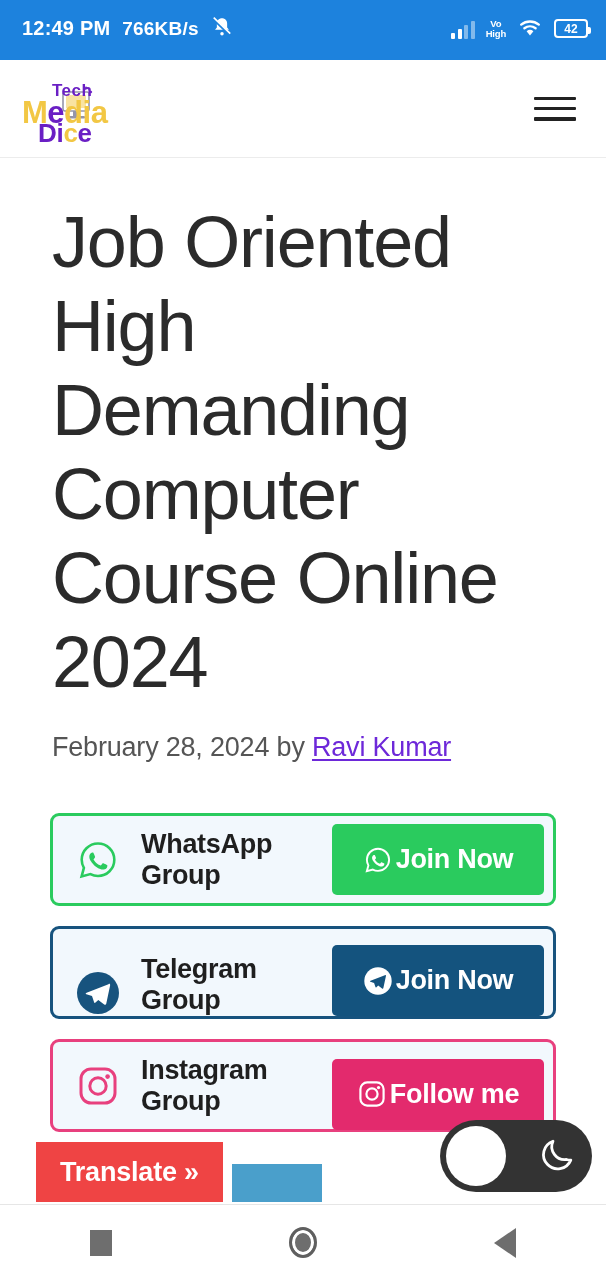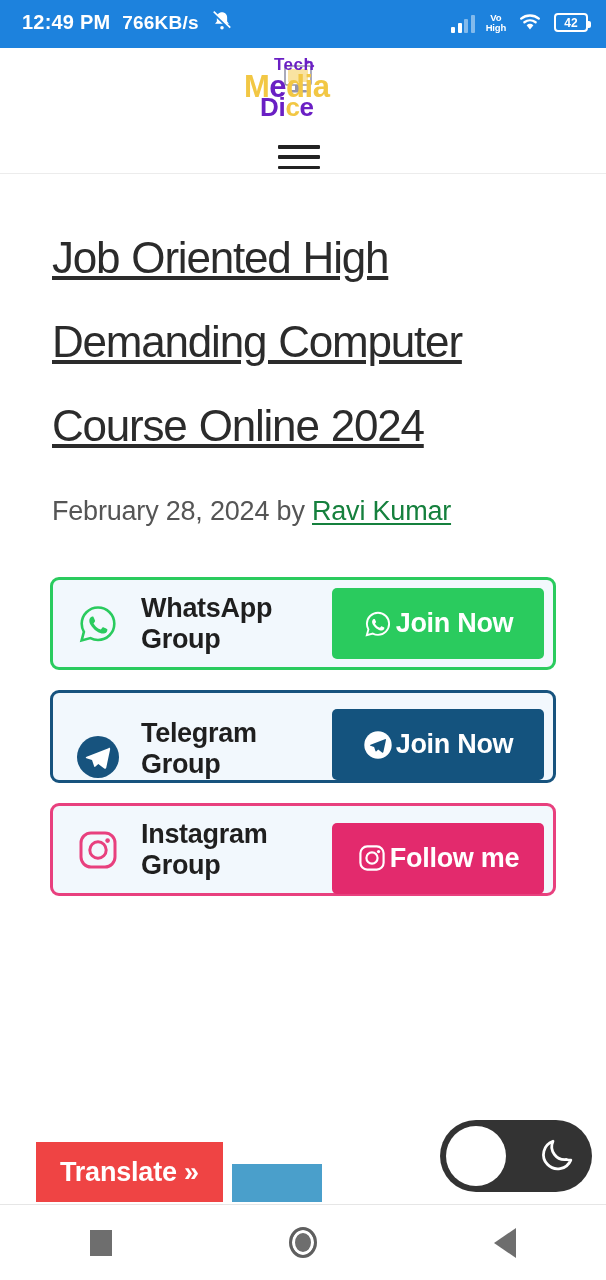--- a/index.html
+++ b/index.html
@@ -16,21 +16,21 @@
     position: relative;
     width: 606px;
     height: 1280px;
     background: #ffffff;
     overflow: hidden;
   }
 
   
   .status-bar {
     position: relative;
-    height: 48px;
+    height: 60px;
     background: #1d82dd;
     display: flex;
     align-items: center;
     justify-content: space-between;
     padding: 0 18px 3px 22px;
   }
   .status-left {
     display: flex;
     align-items: center;
     gap: 12px;
@@ -103,28 +103,27 @@
   .battery span {
     color: #ffffff;
     font-size: 12px;
     font-weight: bold;
     line-height: 1;
   }
 
   
   .site-header {
     position: relative;
-    height: 126px;
+    height: 98px;
     background: #ffffff;
     border-bottom: 1px solid #ececec;
     display: flex;
     align-items: center;
     justify-content: space-between;
     padding: 0 30px 0 22px;
-    flex-direction: column;
   }
 
   .logo {
     position: relative;
     width: 110px;
     height: 70px;
   }
   .logo-tech {
     position: absolute;
     left: 30px;
@@ -182,36 +181,35 @@
     width: 100%;
     background: #222222;
     border-radius: 1px;
   }
 
   
   .article {
     padding: 42px 50px 0 52px;
   }
   .post-title {
-    font-size: 44px;
+    font-size: 72px;
     line-height: 84px;
     font-weight: normal;
     color: #2b2b2b;
     letter-spacing: -1.2px;
     word-spacing: 1px;
-    text-decoration: underline;
   }
   .post-meta {
     margin-top: 28px;
     font-size: 27px;
     color: #555555;
     letter-spacing: -0.2px;
   }
   .post-meta a {
-    color: #15803d;
+    color: #6d28d9;
     text-decoration: underline;
     text-underline-offset: 3px;
   }
 
   
   .social-list {
     margin-top: 50px;
     padding: 0 50px 0 50px;
     display: flex;
     flex-direction: column;

